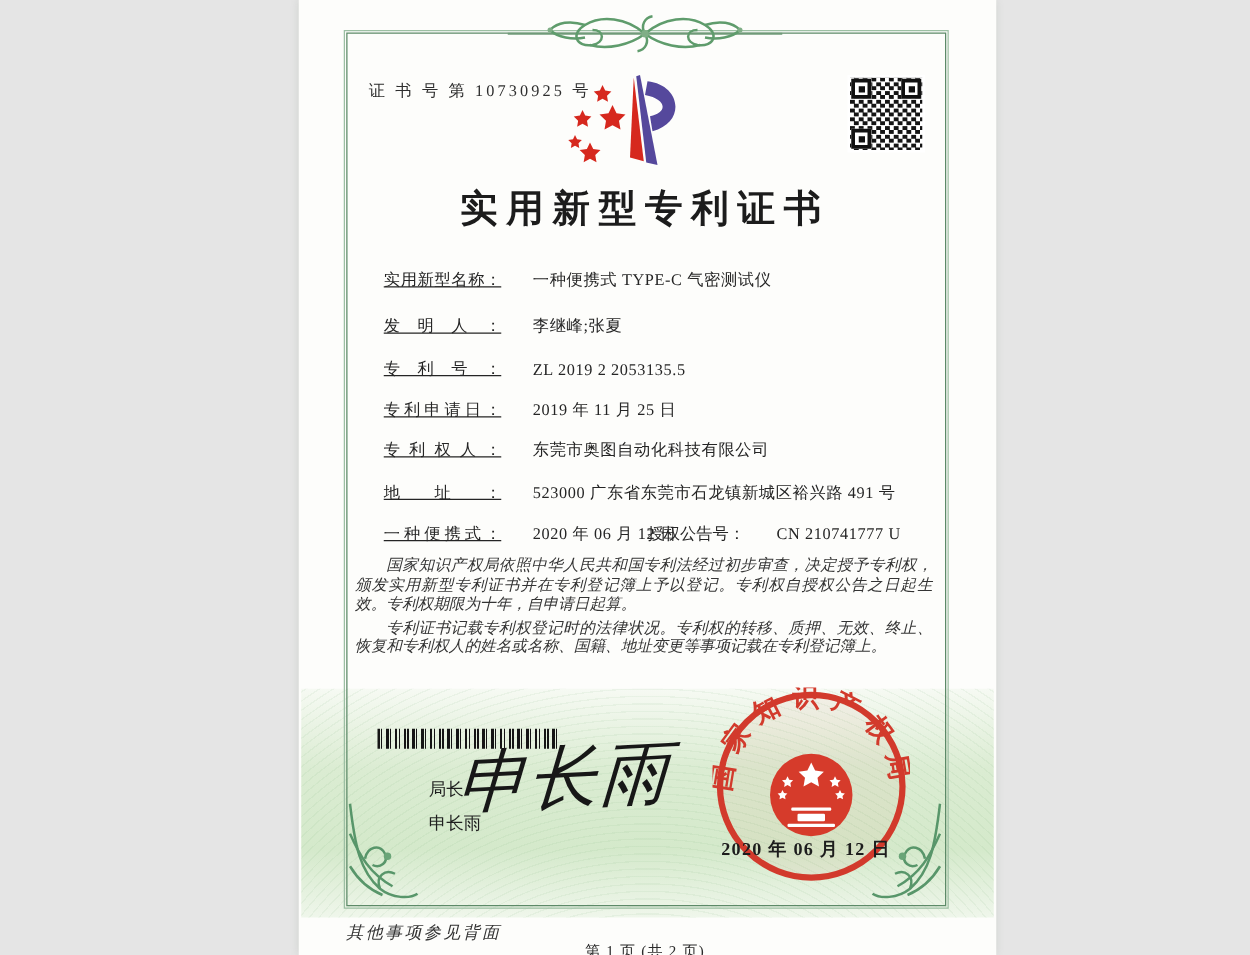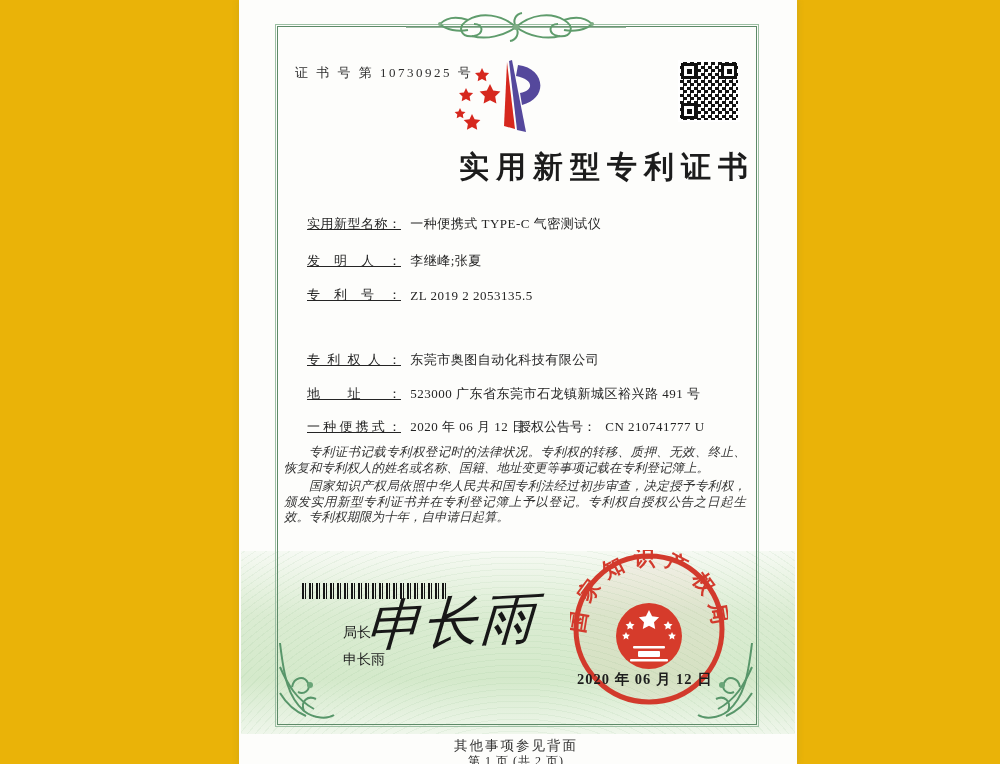--- a/index.html
+++ b/index.html
@@ -1,61 +1,61 @@
 <!DOCTYPE html>
 <html><head>
 <meta charset="utf-8">
 <style>
   html,body{margin:0;padding:0;background:#ffffff;}
-  .stage{position:relative;width:1000px;height:764px;background:#eab308;overflow:hidden;
+  .stage{position:relative;width:1000px;height:764px;background:#e5e5e5;overflow:hidden;
          font-family:"Liberation Serif","DejaVu Serif",serif;}
   .paper{position:absolute;left:239px;top:0;width:558px;height:764px;background:#fefefdF;
          background:#fdfdfb;box-shadow:0 0 7px rgba(90,110,90,0.18);}
   
   .tint{position:absolute;left:241px;top:551px;width:554px;height:183px;
         background:linear-gradient(180deg,rgba(226,240,219,0.25) 0%,rgba(213,233,203,0.85) 35%,
                    rgba(210,232,200,0.95) 70%,rgba(228,241,222,0.55) 100%);}
   .tint::after{content:"";position:absolute;inset:0;opacity:.5;
         background:repeating-radial-gradient(circle at 50% 220%,rgba(120,175,120,0.18) 0 1px,transparent 1px 6px);}
   .frame{position:absolute;left:277px;top:26px;width:478px;height:697px;
          border:1px solid #5d8a68;outline:1px solid #9cbfa3;outline-offset:1.5px;}
   
   .certno{position:absolute;left:295px;top:64px;font-size:13px;color:#2e2e2e;letter-spacing:2.5px;}
   .logo{position:absolute;left:452px;top:58px;width:96px;height:80px;}
   .qr{position:absolute;left:680px;top:62px;width:58px;height:58px;
       background:conic-gradient(#141414 25%,#ffffff 0 50%,#141414 0 75%,#ffffff 0) 0 0/7px 7px;
       outline:2px solid #fff;}
   .qf{position:absolute;width:10px;height:10px;border:3px solid #111;background:#fff;}
   .qf::after{content:"";position:absolute;inset:2.5px;background:#111;}
   .qf.tl{left:1px;top:1px}.qf.tr{right:1px;top:1px}.qf.bl{left:1px;bottom:1px}
-  .title{position:absolute;left:277px;top:147px;width:478px;text-align:right;
+  .title{position:absolute;left:277px;top:147px;width:478px;text-align:center;
          font-size:30px;font-weight:700;color:#1c1c1c;letter-spacing:7px;}
   
   .field{position:absolute;left:307px;font-size:13px;color:#252525;white-space:nowrap;}
   .flabel{display:inline-block;width:94px;text-align:justify;text-align-last:justify;
           -moz-text-align-last:justify;vertical-align:bottom;text-decoration:underline;}
-  .fvalue{margin-left:6px;letter-spacing:.5px;text-align:center;}
+  .fvalue{margin-left:22px;letter-spacing:.5px;text-align:center;}
   .f1{top:215px}.f2{top:252px}.f3{top:286px}.f4{top:319px}.f5{top:351px}.f6{top:385px}.f7{top:418px}
   .field2{position:absolute;left:518px;top:418px;font-size:13px;color:#252525;white-space:nowrap;}
   
   .body-text{position:absolute;left:284px;top:445px;width:462px;font-size:12.5px;line-height:15.6px;
              color:#343434;text-align:justify;font-style:italic;}
   .body-text p{margin:0 0 3px 0;text-indent:2em;}
   
   .barcode{position:absolute;left:302px;top:583px;width:145px;height:16px;
            background:repeating-linear-gradient(90deg,#151515 0 2px,transparent 2px 3px,#151515 3px 4px,
                       transparent 4px 7px,#151515 7px 9px,transparent 9px 10px,#151515 10px 11px,transparent 11px 14px);}
   .director{position:absolute;left:307px;top:619px;font-size:14px;color:#1f1f1f;line-height:27px;margin-left:36px;}
   .signature{position:absolute;left:366px;top:586px;font-size:55px;color:#171717;
              transform:rotate(-3deg) skewX(-6deg);letter-spacing:2px;font-style:italic;}
   .seal{position:absolute;left:570px;top:550px;width:158px;height:158px;}
   .seal-date{position:absolute;left:577px;top:670px;font-size:14.5px;font-weight:700;color:#1d1d1d;letter-spacing:1px;}
   .pageinfo{position:absolute;left:277px;top:705px;width:478px;text-align:center;font-size:12px;color:#2b2b2b;letter-spacing:1px;margin-top:48px;}
-  .backnote{position:absolute;left:277px;top:737px;width:478px;text-align:center;font-size:13.5px;
-            color:#323232;letter-spacing:2px;}
+  .backnote{position:absolute;left:277px;top:737px;width:478px;text-align:left;font-size:13.5px;
+            color:#323232;font-style:italic;letter-spacing:2px;}
   .ornament{position:absolute;left:406px;top:6px;width:220px;height:42px;}
   .flourish{position:absolute;width:64px;height:86px;}
   .flourish.bl{left:274px;top:637px;}
   .flourish.br{left:694px;top:637px;transform:scaleX(-1);}
 </style>
 </head>
 <body>
 
 <div class="stage">
   <div class="paper"></div>
@@ -131,40 +131,44 @@
     <span class="fvalue">一种便携式 TYPE-C 气密测试仪</span>
   </div>
   <div class="field f2">
     <span class="flabel">发明人：</span>
     <span class="fvalue">李继峰;张夏</span>
   </div>
   <div class="field f3">
     <span class="flabel">专利号：</span>
     <span class="fvalue">ZL 2019 2 2053135.5</span>
   </div>
+  <div class="field f4">
+    <span class="flabel">专利申请日：</span>
+    <span class="fvalue">2019 年 11 月 25 日</span>
+  </div>
   <div class="field f5">
     <span class="flabel">专利权人：</span>
     <span class="fvalue">东莞市奥图自动化科技有限公司</span>
   </div>
   <div class="field f6">
     <span class="flabel">地址：</span>
     <span class="fvalue">523000 广东省东莞市石龙镇新城区裕兴路 491 号</span>
   </div>
   <div class="field f7">
     <span class="flabel">一种便携式：</span>
     <span class="fvalue">2020 年 06 月 12 日</span>
   </div>
   <div class="field2">
     <span>授权公告号：</span>
     <span class="fvalue">CN 210741777 U</span>
   </div>
 
   <div class="body-text">
+    <p>国家知识产权局依照中华人民共和国专利法经过初步审查，决定授予专利权，颁发实用新型专利证书并在专利登记簿上予以登记。专利权自授权公告之日起生效。专利权期限为十年，自申请日起算。</p>
     <p>专利证书记载专利权登记时的法律状况。专利权的转移、质押、无效、终止、恢复和专利权人的姓名或名称、国籍、地址变更等事项记载在专利登记簿上。</p>
-    <p>国家知识产权局依照中华人民共和国专利法经过初步审查，决定授予专利权，颁发实用新型专利证书并在专利登记簿上予以登记。专利权自授权公告之日起生效。专利权期限为十年，自申请日起算。</p>
   </div>
 
   <div class="barcode"></div>
 
   <div class="director">
     <div>局长</div>
     <div>申长雨</div>
   </div>
 
   <div class="signature">申长雨</div>

